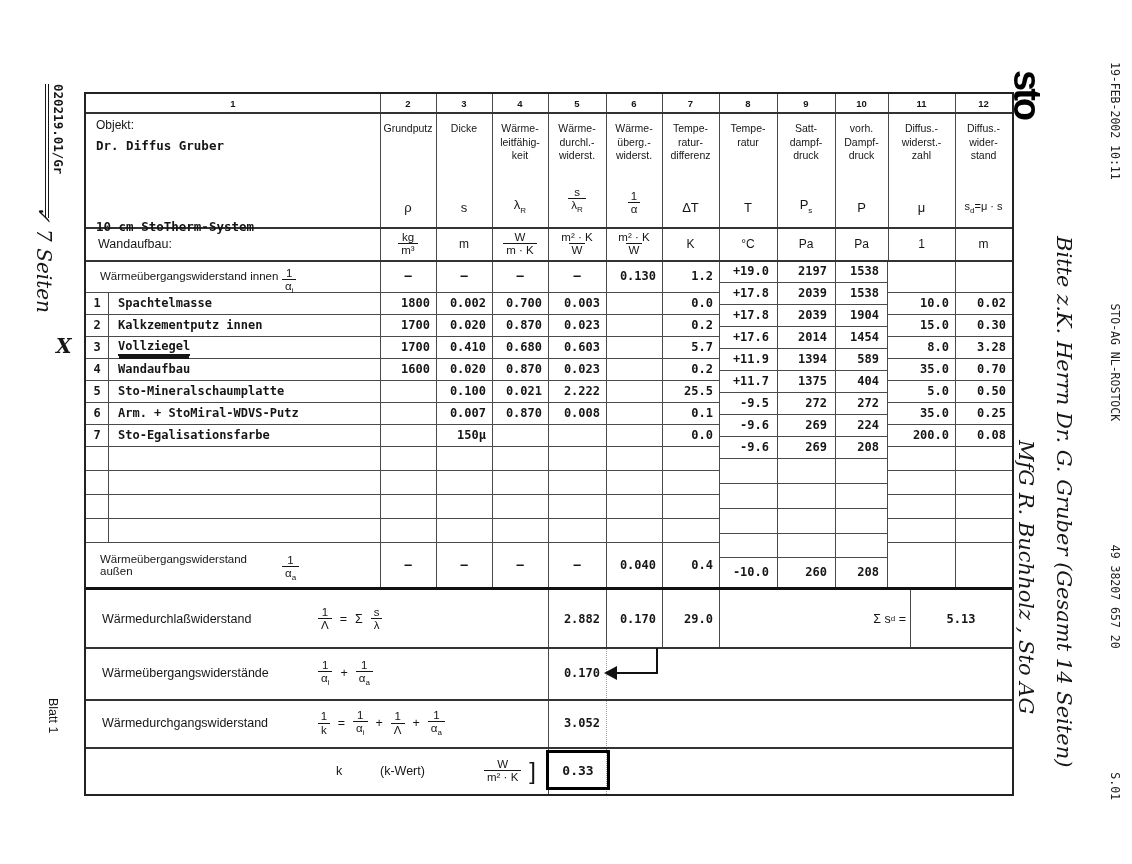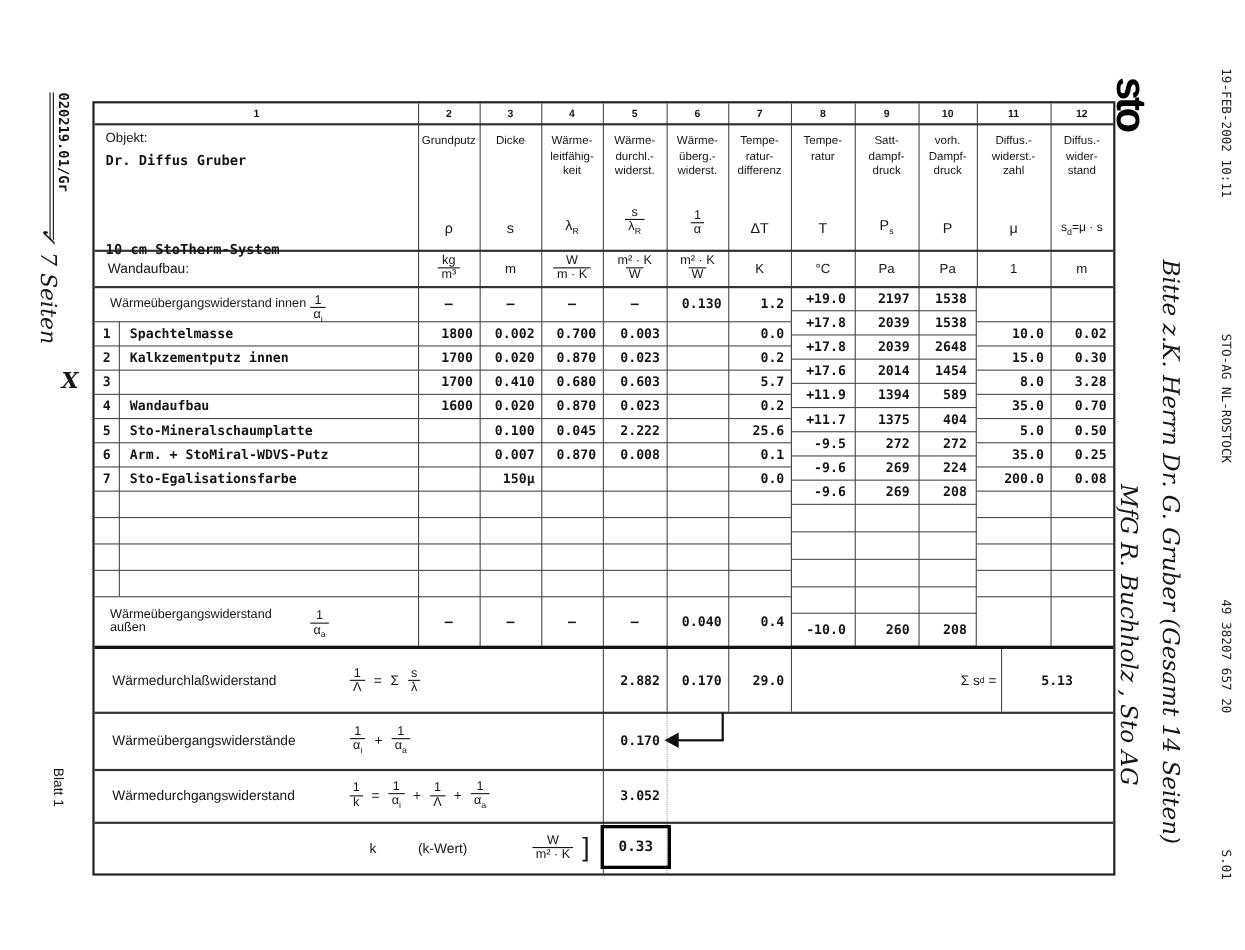--- a/index.html
+++ b/index.html
@@ -95,21 +95,21 @@
       <div class="hline" style="top:327px;width:169px"></div>
 
       <div class="cell mono num-r" style="left:0;top:0;width:56px;height:22px">+19.0</div>
       <div class="cell mono num-r" style="left:58px;top:0;width:56px;height:22px">2197</div>
       <div class="cell mono num-r" style="left:116px;top:0;width:50px;height:22px">1538</div>
       <div class="cell mono num-r" style="left:0;top:22px;width:56px;height:22px">+17.8</div>
       <div class="cell mono num-r" style="left:58px;top:22px;width:56px;height:22px">2039</div>
       <div class="cell mono num-r" style="left:116px;top:22px;width:50px;height:22px">1538</div>
       <div class="cell mono num-r" style="left:0;top:44px;width:56px;height:22px">+17.8</div>
       <div class="cell mono num-r" style="left:58px;top:44px;width:56px;height:22px">2039</div>
-      <div class="cell mono num-r" style="left:116px;top:44px;width:50px;height:22px">2648</div>
+      <div class="cell mono num-r" style="left:116px;top:44px;width:50px;height:22px">1904</div>
       <div class="cell mono num-r" style="left:0;top:66px;width:56px;height:22px">+17.6</div>
       <div class="cell mono num-r" style="left:58px;top:66px;width:56px;height:22px">2014</div>
       <div class="cell mono num-r" style="left:116px;top:66px;width:50px;height:22px">1454</div>
       <div class="cell mono num-r" style="left:0;top:88px;width:56px;height:22px">+11.9</div>
       <div class="cell mono num-r" style="left:58px;top:88px;width:56px;height:22px">1394</div>
       <div class="cell mono num-r" style="left:116px;top:88px;width:50px;height:22px">589</div>
       <div class="cell mono num-r" style="left:0;top:110px;width:56px;height:22px">+11.7</div>
       <div class="cell mono num-r" style="left:58px;top:110px;width:56px;height:22px">1375</div>
       <div class="cell mono num-r" style="left:116px;top:110px;width:50px;height:22px">404</div>
       <div class="cell mono num-r" style="left:0;top:132px;width:56px;height:22px">-9.5</div>
@@ -283,20 +283,23 @@
       </div>
     <div class="cell mono num-r" style="left:294px;top:220px;width:56px;height:22px">1700</div>
     <div class="cell mono num-r" style="left:350px;top:220px;width:56px;height:22px">0.020</div>
     <div class="cell mono num-r" style="left:406px;top:220px;width:56px;height:22px">0.870</div>
     <div class="cell mono num-r" style="left:462px;top:220px;width:58px;height:22px">0.023</div>
     <div class="cell mono num-r" style="left:576px;top:220px;width:57px;height:22px">0.2</div>
     <div class="cell mono num-r" style="left:802px;top:220px;width:67px;height:22px">15.0</div>
     <div class="cell mono num-r" style="left:869px;top:220px;width:57px;height:22px">0.30</div>
 
     <div class="cell mono ctr" style="left:0;top:242px;width:22px;height:22px">3</div>
+    <div class="cell mono" style="left:22px;top:242px;width:272px;height:22px;padding-left:10px">
+        <span class="u2">Vollziegel</span>
+      </div>
     <div class="cell mono num-r" style="left:294px;top:242px;width:56px;height:22px">1700</div>
     <div class="cell mono num-r" style="left:350px;top:242px;width:56px;height:22px">0.410</div>
     <div class="cell mono num-r" style="left:406px;top:242px;width:56px;height:22px">0.680</div>
     <div class="cell mono num-r" style="left:462px;top:242px;width:58px;height:22px">0.603</div>
     <div class="cell mono num-r" style="left:576px;top:242px;width:57px;height:22px">5.7</div>
     <div class="cell mono num-r" style="left:802px;top:242px;width:67px;height:22px">8.0</div>
     <div class="cell mono num-r" style="left:869px;top:242px;width:57px;height:22px">3.28</div>
 
     <div class="cell mono ctr" style="left:0;top:264px;width:22px;height:22px">4</div>
     <div class="cell mono" style="left:22px;top:264px;width:272px;height:22px;padding-left:10px">
@@ -309,23 +312,23 @@
     <div class="cell mono num-r" style="left:576px;top:264px;width:57px;height:22px">0.2</div>
     <div class="cell mono num-r" style="left:802px;top:264px;width:67px;height:22px">35.0</div>
     <div class="cell mono num-r" style="left:869px;top:264px;width:57px;height:22px">0.70</div>
 
     <div class="cell mono ctr" style="left:0;top:286px;width:22px;height:22px">5</div>
     <div class="cell mono" style="left:22px;top:286px;width:272px;height:22px;padding-left:10px">
         <span>Sto-Mineralschaumplatte</span>
       </div>
     <div class="cell mono num-r" style="left:294px;top:286px;width:56px;height:22px"></div>
     <div class="cell mono num-r" style="left:350px;top:286px;width:56px;height:22px">0.100</div>
-    <div class="cell mono num-r" style="left:406px;top:286px;width:56px;height:22px">0.045</div>
+    <div class="cell mono num-r" style="left:406px;top:286px;width:56px;height:22px">0.021</div>
     <div class="cell mono num-r" style="left:462px;top:286px;width:58px;height:22px">2.222</div>
-    <div class="cell mono num-r" style="left:576px;top:286px;width:57px;height:22px">25.6</div>
+    <div class="cell mono num-r" style="left:576px;top:286px;width:57px;height:22px">25.5</div>
     <div class="cell mono num-r" style="left:802px;top:286px;width:67px;height:22px">5.0</div>
     <div class="cell mono num-r" style="left:869px;top:286px;width:57px;height:22px">0.50</div>
 
     <div class="cell mono ctr" style="left:0;top:308px;width:22px;height:22px">6</div>
     <div class="cell mono" style="left:22px;top:308px;width:272px;height:22px;padding-left:10px">
         <span>Arm. + StoMiral-WDVS-Putz</span>
       </div>
     <div class="cell mono num-r" style="left:294px;top:308px;width:56px;height:22px"></div>
     <div class="cell mono num-r" style="left:350px;top:308px;width:56px;height:22px">0.007</div>
     <div class="cell mono num-r" style="left:406px;top:308px;width:56px;height:22px">0.870</div>

